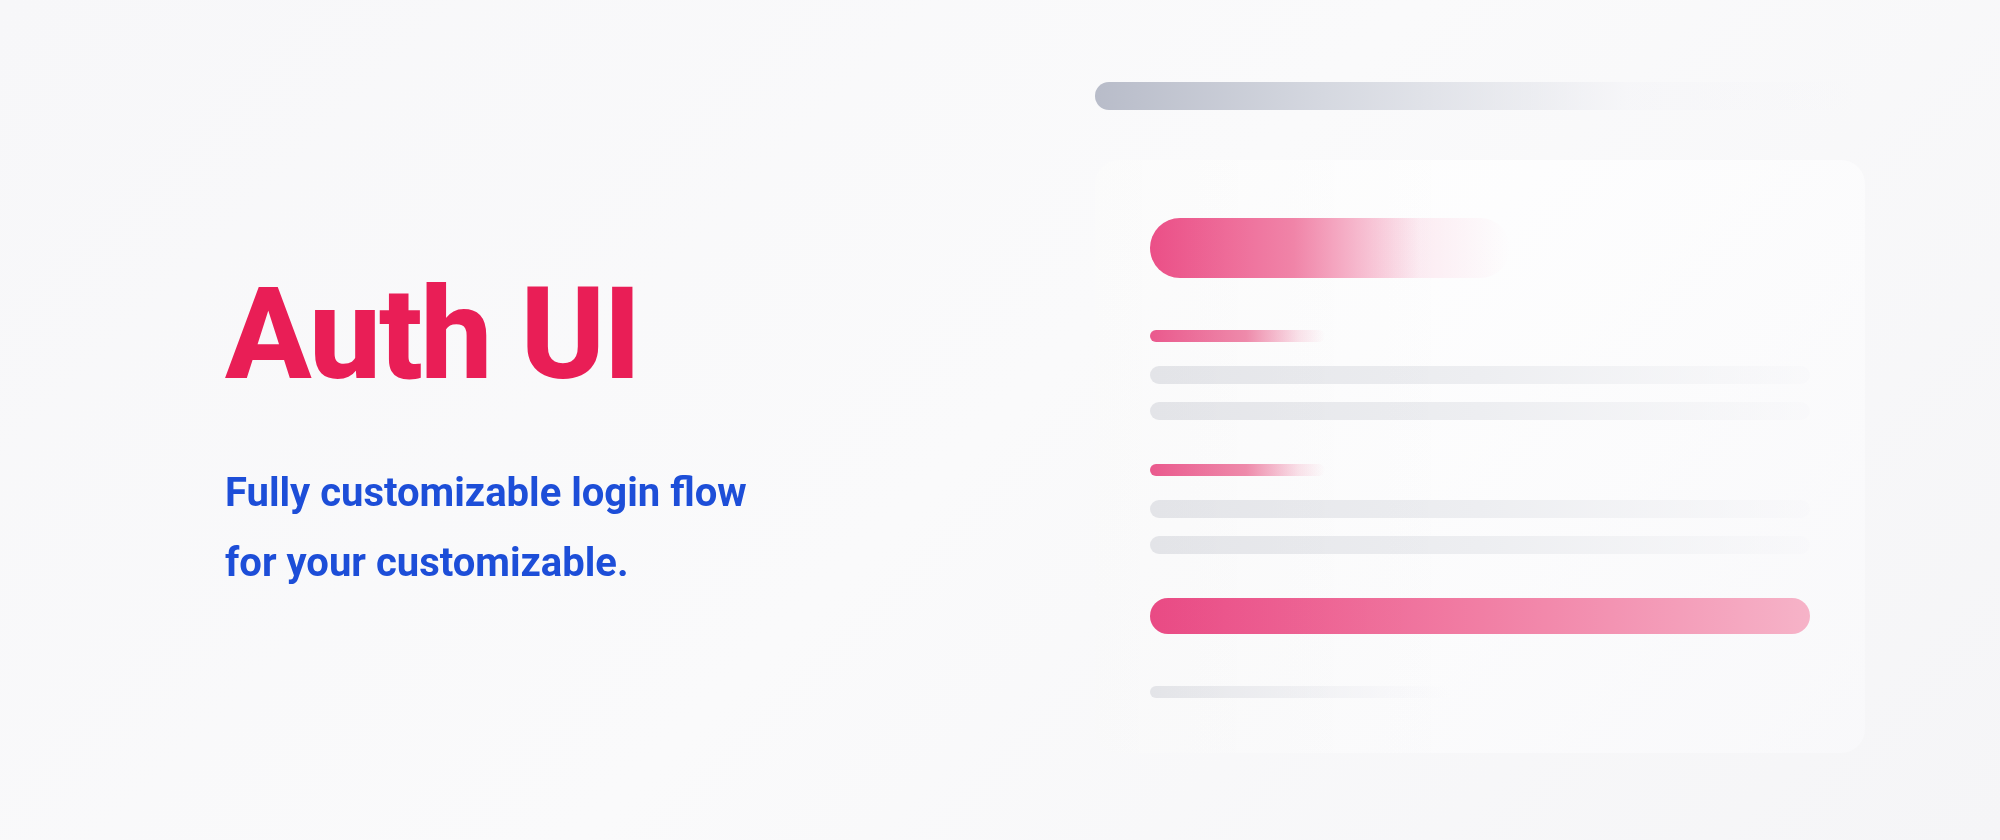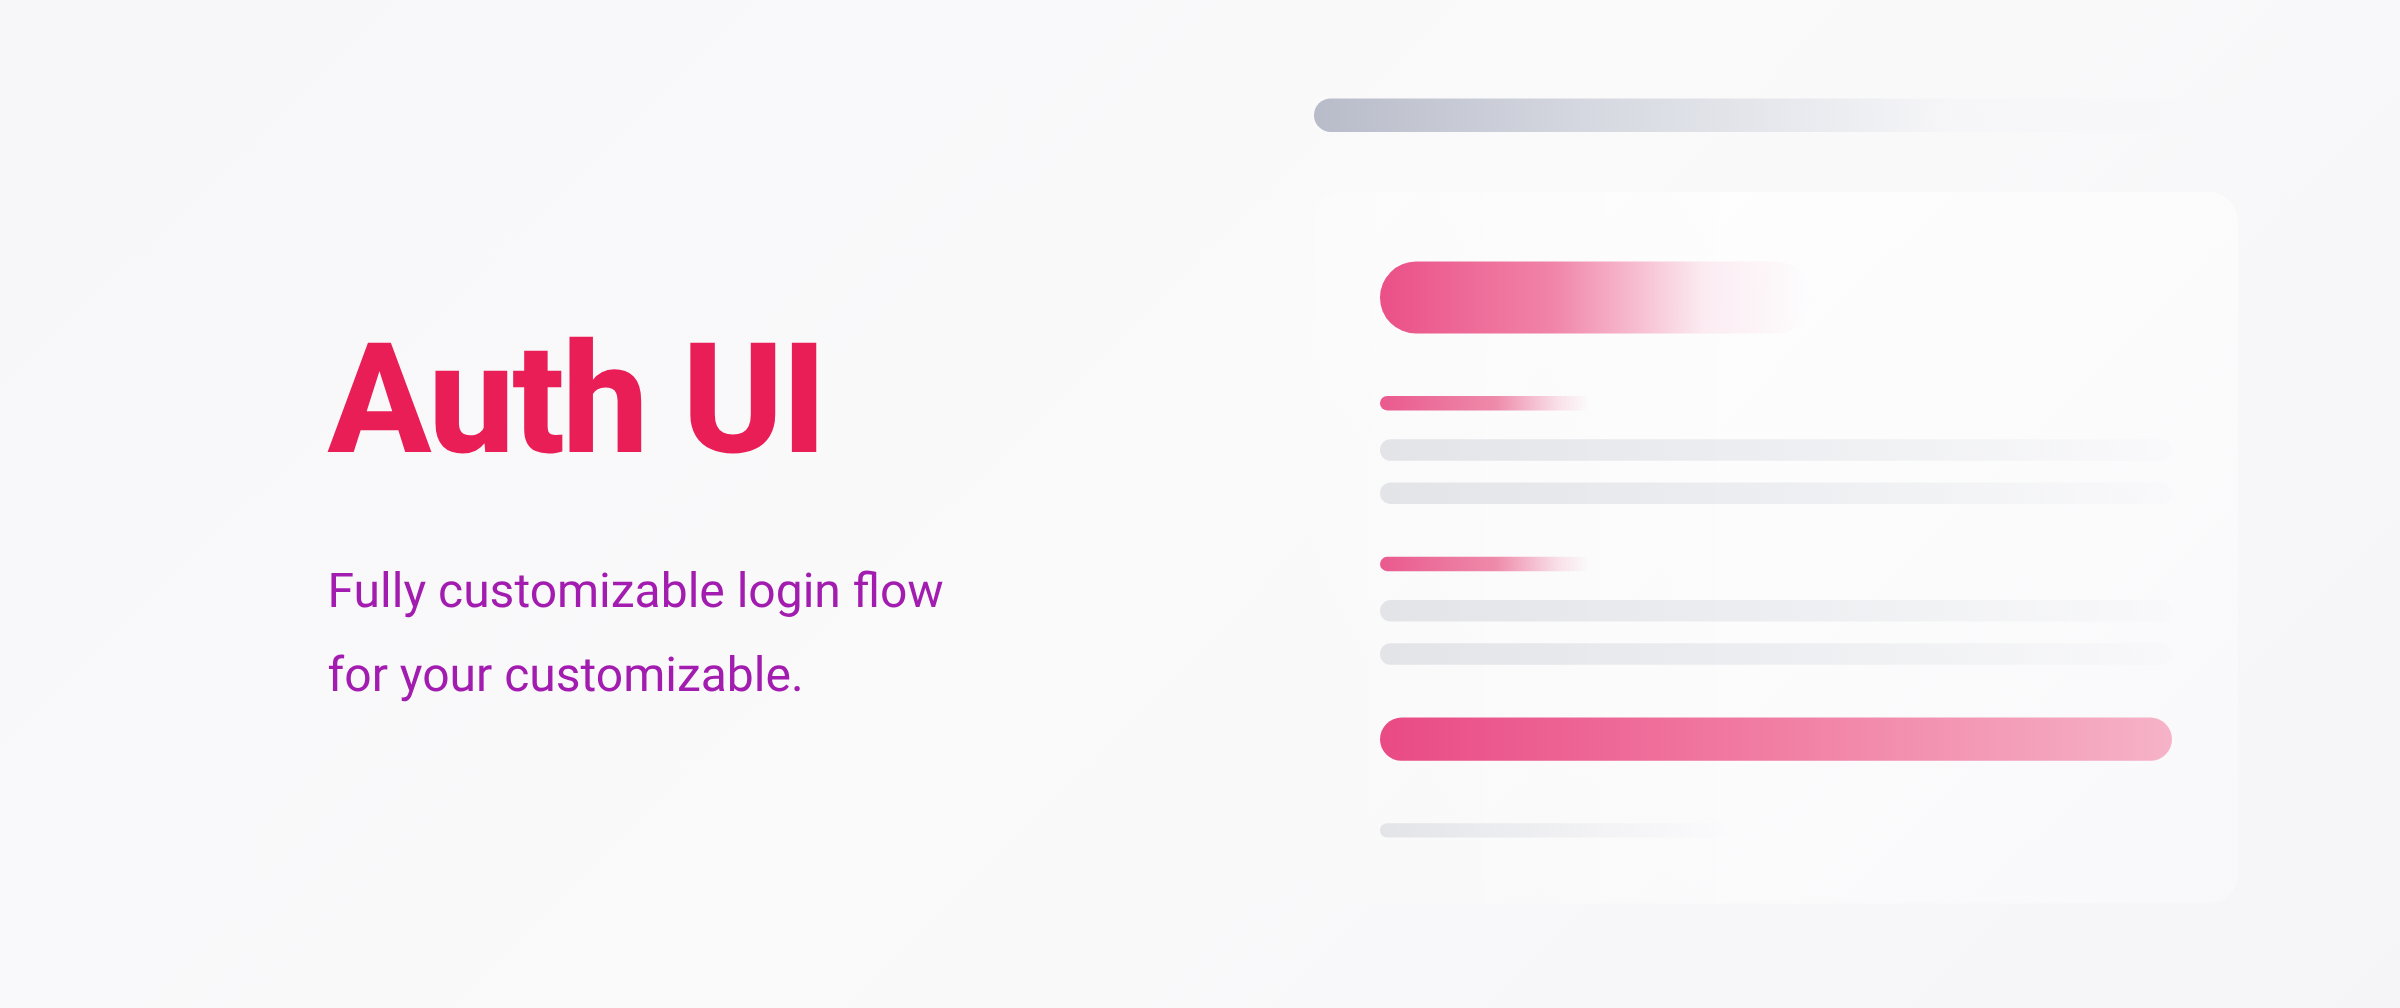--- a/index.html
+++ b/index.html
@@ -21,36 +21,35 @@
       display: flex;
       width: 100%;
       height: 100%;
       position: relative;
     }
     
     .left-content {
       position: absolute;
       left: 225px;
       top: 270px;
-      margin-left: 48px;
     }
     
     .title {
       font-size: 128px;
       font-weight: 800;
       color: #e91e56;
       letter-spacing: -2px;
       line-height: 1;
       margin-bottom: 60px;
     }
     
     .subtitle {
       font-size: 40px;
-      font-weight: 400;
-      color: #a21caf;
+      font-weight: 700;
+      color: #1d4ed8;
       line-height: 1.75;
     }
     
     .mockup-area {
       position: absolute;
       left: 1095px;
       top: 82px;
     }
     
     .top-bar {

